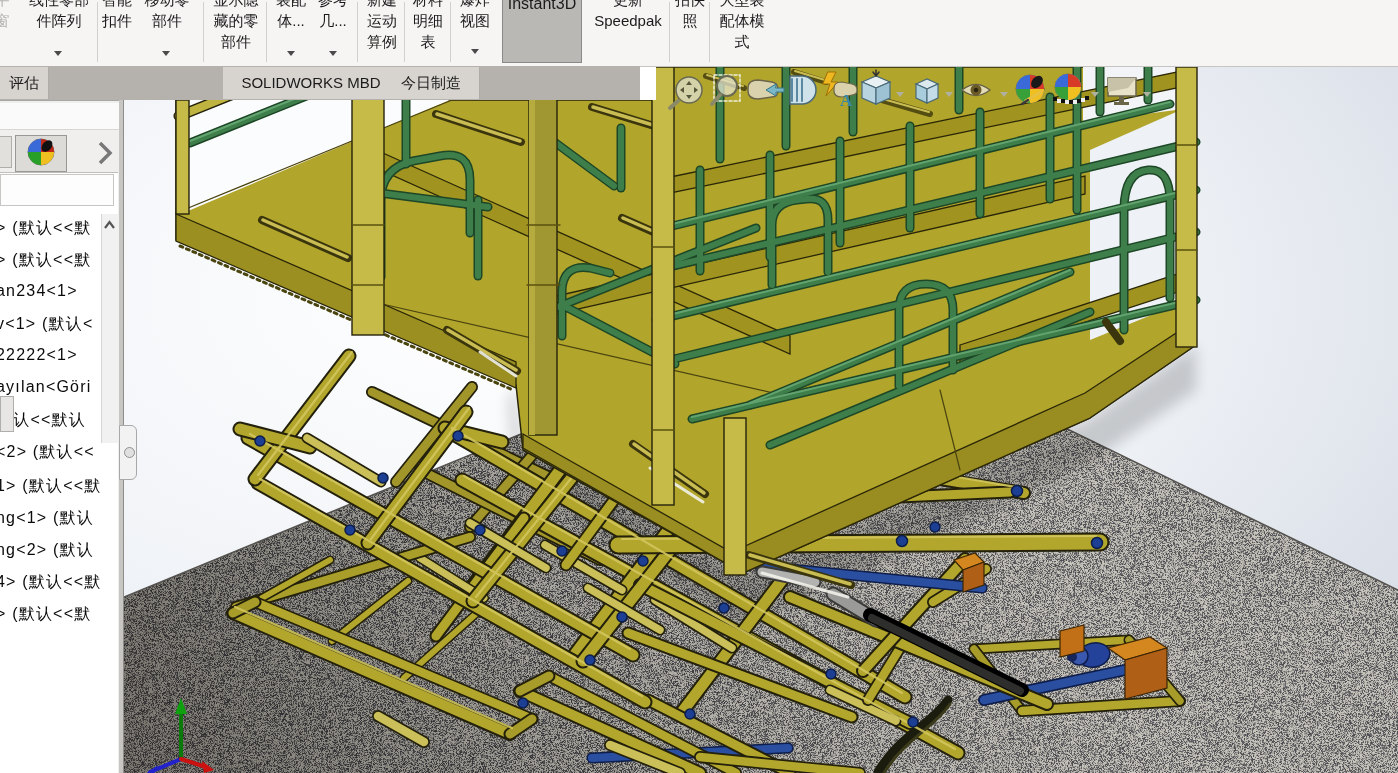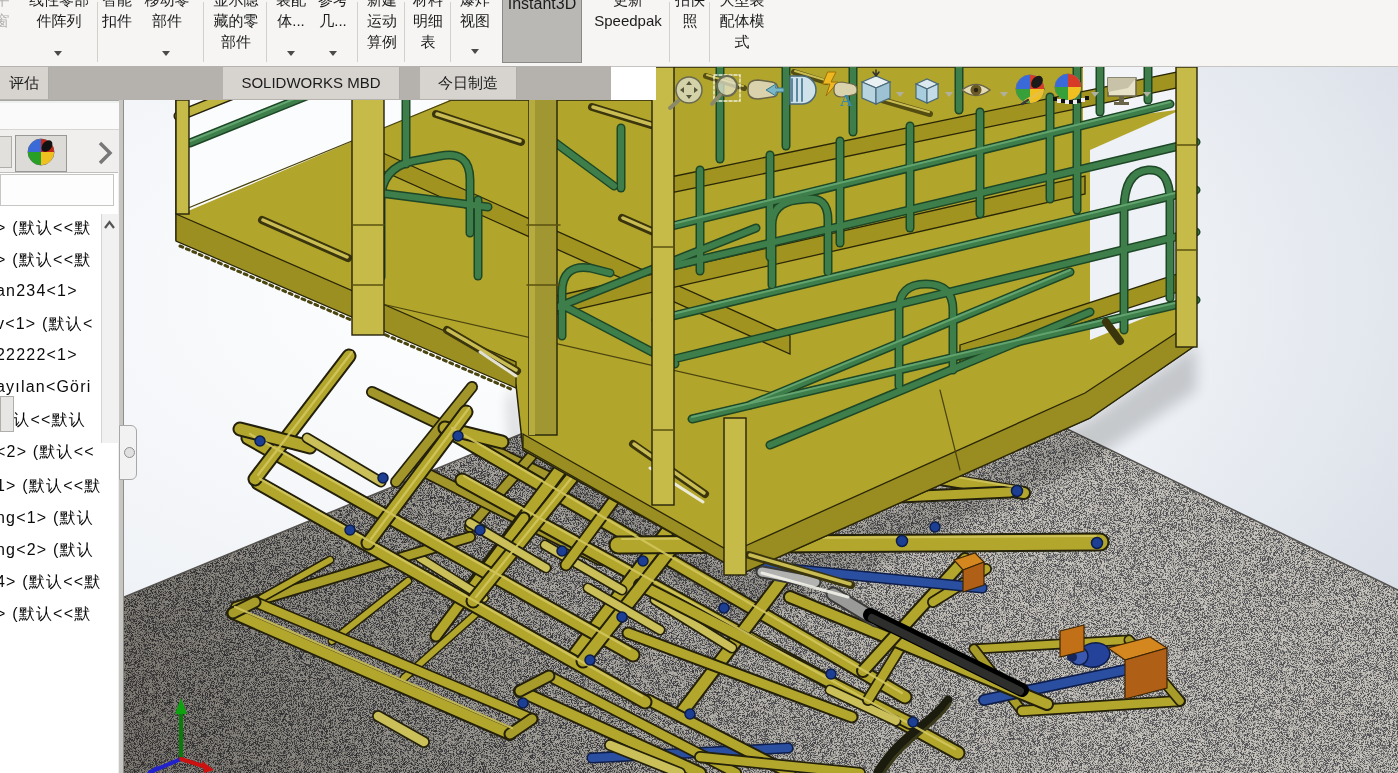--- a/index.html
+++ b/index.html
@@ -2,21 +2,21 @@
 <html><head><meta charset="utf-8">
 <style>
 html,body{margin:0;padding:0;background:#fff;}
 #app{position:relative;width:1398px;height:773px;overflow:hidden;font-family:"Liberation Sans",sans-serif;}
 #scene{position:absolute;left:0;top:0;}
 .abs{position:absolute;}
 .ribbon{left:0;top:0;width:1398px;height:66px;background:#f6f5f4;border-bottom:1px solid #c6c4c1;}
 .rlab{position:absolute;top:-11px;text-align:center;font-size:15px;line-height:21px;color:#1b1b1b;}
 .rsep{position:absolute;top:2px;height:60px;width:1px;background:#d2d0cd;}
 .rarr{position:absolute;width:0;height:0;border-left:4px solid transparent;border-right:4px solid transparent;border-top:5px solid #4a4a4a;}
-.tabbar{left:0;top:66px;width:580px;height:34px;background:#b5b2ae;padding-left:31px;}
+.tabbar{left:0;top:66px;width:640px;height:34px;background:#b5b2ae;}
 .tab{position:absolute;top:1px;height:32px;background:#d7d4d0;border-right:1px solid #aeaca9;color:#1b1b1b;font-size:15px;line-height:32px;text-align:center;}
 .panel{left:0;top:100px;width:124px;height:673px;background:#eef0f0;}
 .trow{position:absolute;left:-4px;width:123px;font-size:16px;letter-spacing:1.2px;color:#0a0a0a;white-space:nowrap;overflow:hidden;}
 </style></head><body>
 <div id="app">
 <svg id="scene" width="1398" height="773" viewBox="0 0 1398 773">
 <defs>
 <radialGradient id="bg" cx="0.36" cy="0.38" r="0.82">
  <stop offset="0" stop-color="#ffffff"></stop>
           <stop offset="0.55" stop-color="#f0f3f7"></stop>
@@ -510,21 +510,21 @@
 <div class="rsep" style="left:266px;"></div>
       <div class="rsep" style="left:357px;"></div>
 <div class="rsep" style="left:404px;"></div>
       <div class="rsep" style="left:450px;"></div>
 <div class="rsep" style="left:669px;"></div>
       <div class="rsep" style="left:709px;"></div>
 </div>
 <div class="abs tabbar">
 <div class="tab" style="left:0px;width:48px;">评估</div>
 <div class="tab" style="left:223px;width:176px;">SOLIDWORKS MBD</div>
-<div class="tab" style="left:420px;width:96px;">今日制造</div>
+<div class="tab" style="left:383px;width:96px;">今日制造</div>
 </div>
 <div class="abs panel">
 <div class="abs" style="left:0;top:0;width:124px;height:1px;background:#a8a6a3;"></div>
 <div class="abs" style="left:0;top:3px;width:120px;height:26px;background:#fafafa;border-bottom:1px solid #d8d6d3;"></div>
 <div class="abs" style="left:0;top:30px;width:120px;height:42px;background:#f0efed;"></div>
 <div class="abs" style="left:-6px;top:36px;width:16px;height:30px;background:#e2e0dd;border:1px solid #b0aeab;"></div>
 <div class="abs" style="left:15px;top:35px;width:52px;height:37px;background:#dddbd8;border:1px solid #9a9896;box-sizing:border-box;"></div>
 <svg class="abs" style="left:27px;top:38px;" width="28" height="28" viewBox="0 0 28 28">
 <circle cx="14" cy="14" r="13" fill="#fff" stroke="#444" stroke-width="0.8"></circle>
 <path d="M14,1 a13,13 0 0 1 13,13 l-13,0 Z" fill="#c02818"></path>

